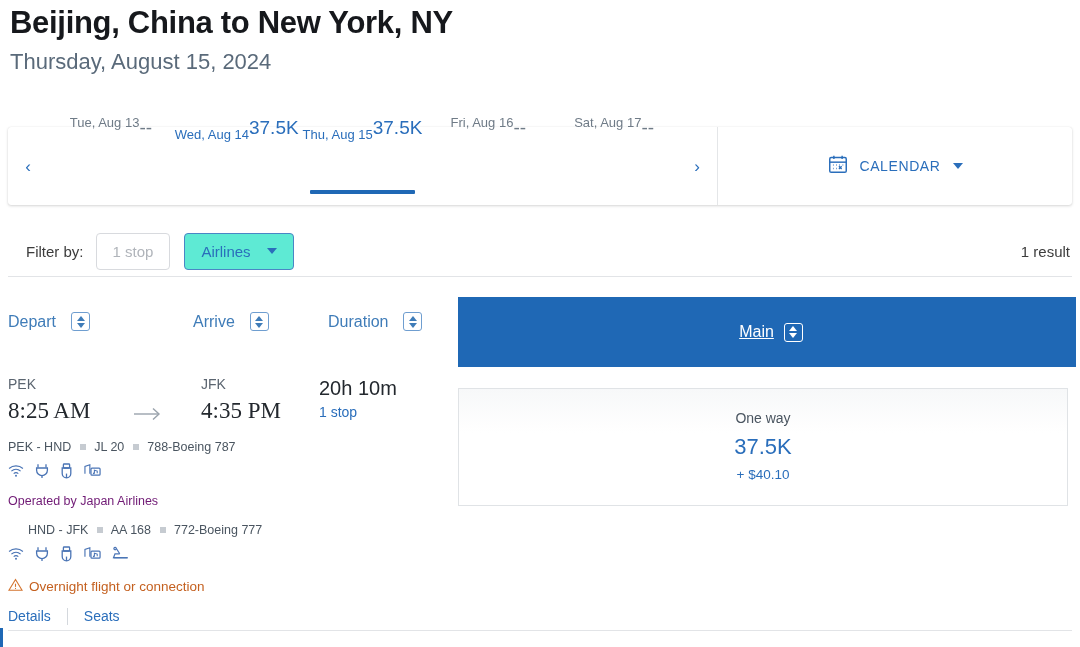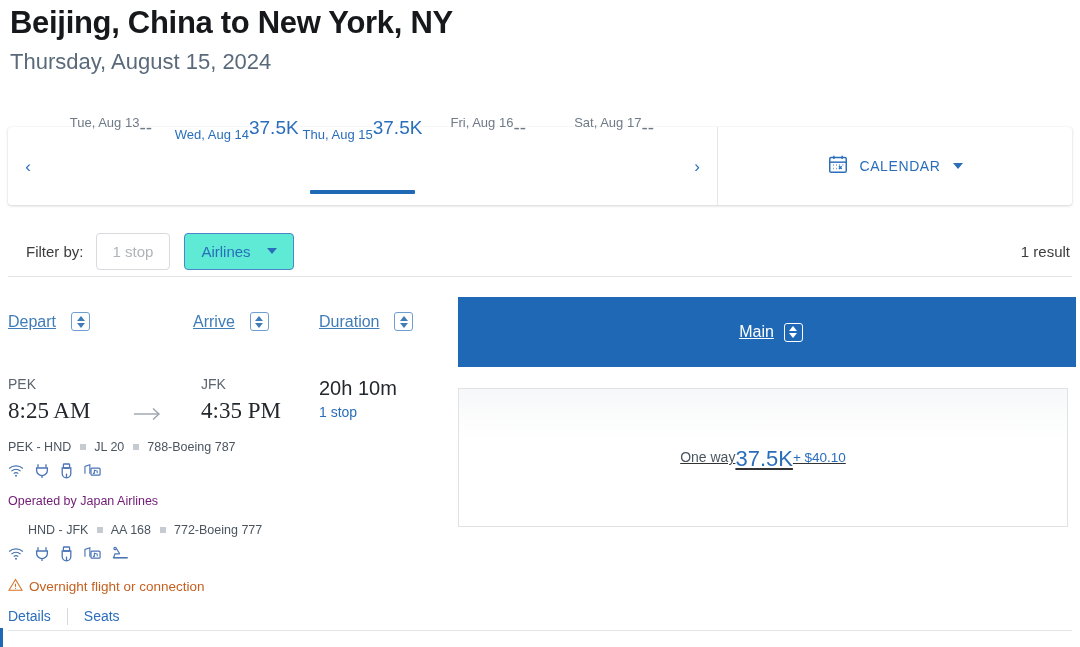--- a/index.html
+++ b/index.html
@@ -196,25 +196,24 @@
     height: 30px;
   }
   .sort-item {
     position: absolute;
     display: flex;
     align-items: center;
     gap: 15px;
     color: #3f7cb8;
     font-size: 16px;
     cursor: pointer;
-    text-decoration: underline;
   }
   .sort-depart { left: 8px; }
   .sort-arrive { left: 193px; }
-  .sort-duration { left: 319px; }
+  .sort-duration { left: 328px; }
 
   .sort-icon-box {
     width: 19px; height: 19px;
     border: 1px solid #6f9ed0;
     border-radius: 3px;
     display: inline-flex;
     flex-direction: column;
     align-items: center;
     justify-content: center;
     gap: 2px;
@@ -356,30 +355,29 @@
     background: #d4d8dd;
     margin: 0 16px;
   }
 
   
   .fare-card {
     position: absolute;
     left: 458px;
     top: 388px;
     width: 610px;
-    height: 139px;
+    height: 118px;
     border: 1px solid #e0e3e6;
     background: linear-gradient(180deg,#f7f8f9 0%, #ffffff 38%);
     box-sizing: border-box;
     display: flex;
-    flex-direction: row;
+    flex-direction: column;
     align-items: center;
     justify-content: center;
     cursor: pointer;
-    text-decoration: underline;
   }
   .fare-oneway {
     font-size: 14px;
     color: #4a5560;
     line-height: 1.5;
   }
   .fare-points {
     font-size: 22px;
     color: #2a6ebb;
     line-height: 1.45;

